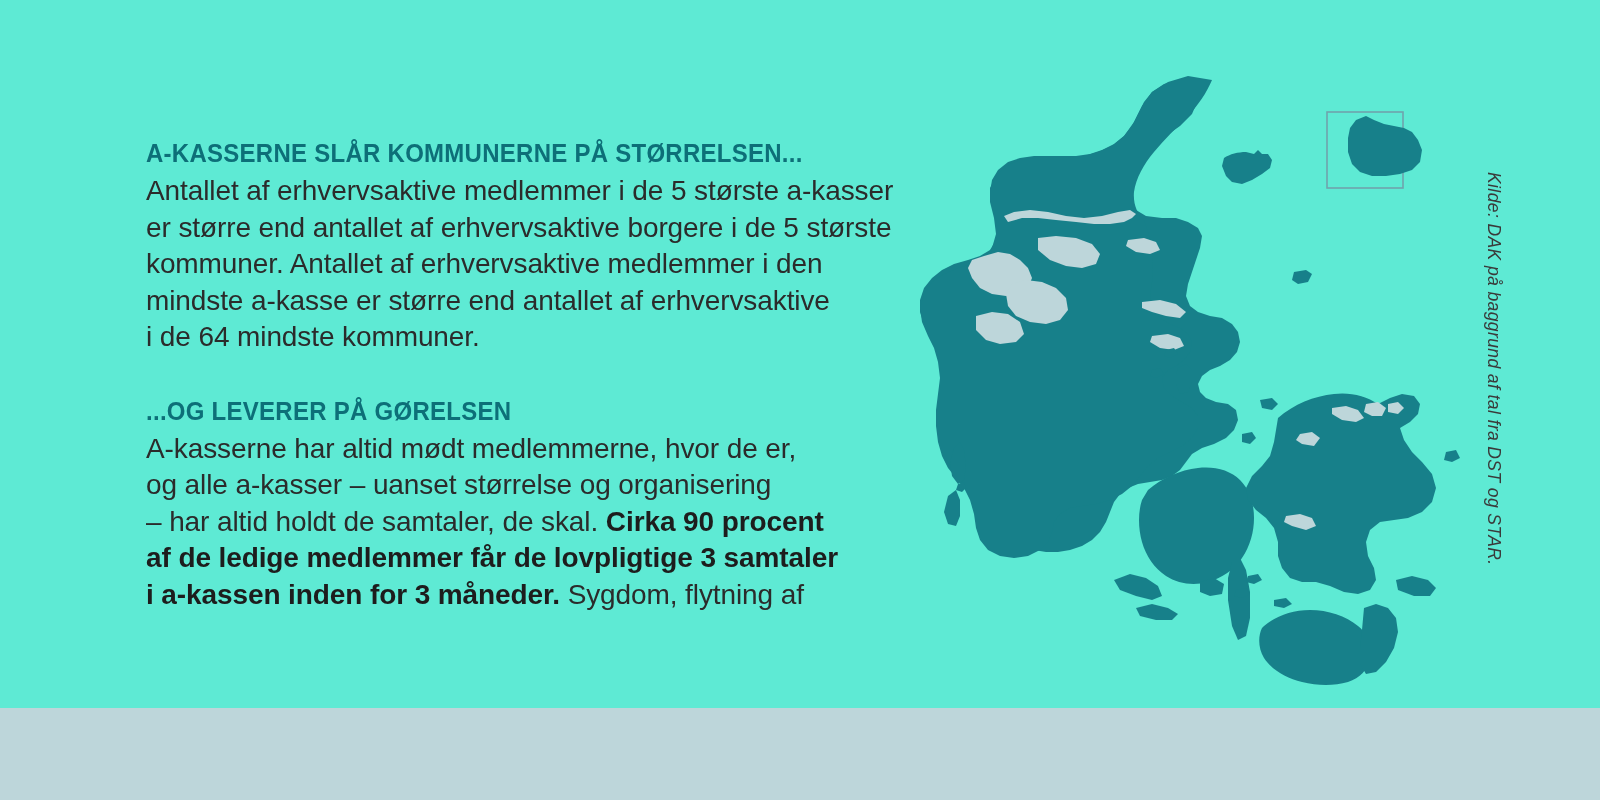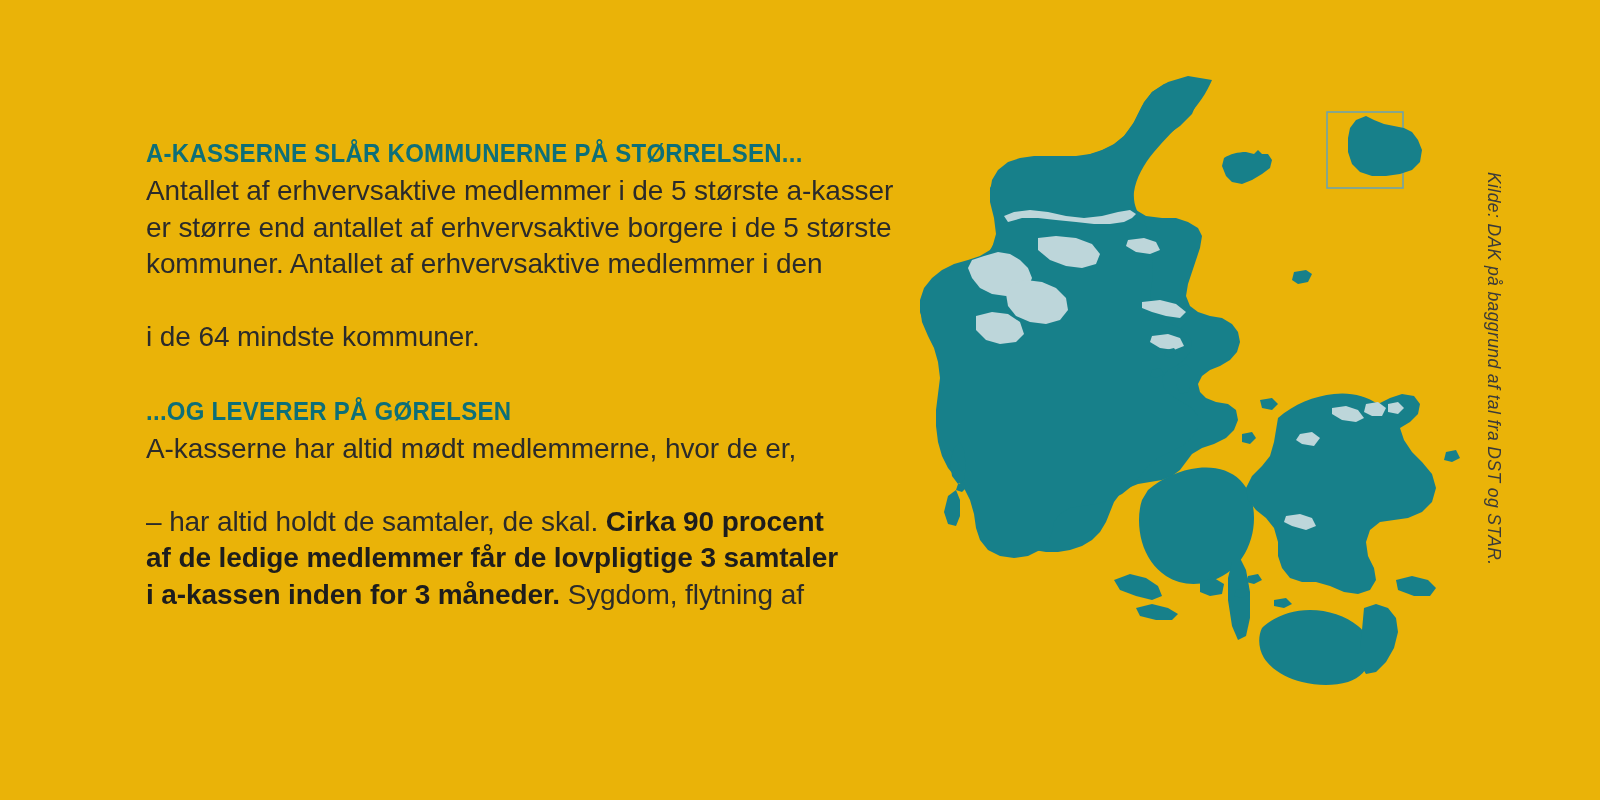--- a/index.html
+++ b/index.html
@@ -9,22 +9,22 @@
   body {
     width: 1600px;
     height: 800px;
     overflow: hidden;
     background: #bdd6da;
     font-family: "Liberation Sans", sans-serif;
   }
   #stage {
     position: relative;
     width: 1600px;
-    height: 800px;
-    background: #eab308;
+    height: 708px;
+    background: #5eead4;
   }
 
   
   .text-col {
     position: absolute;
     left: 146px;
     top: 138px;
     width: 760px;
   }
 
@@ -85,30 +85,30 @@
 <div id="stage">
 
   <div class="text-col">
 
     <div class="block first">
       <div class="kicker">A-KASSERNE SLÅR KOMMUNERNE PÅ STØRRELSEN...</div>
       <p class="body-text">
         <span>Antallet af erhvervsaktive medlemmer i de 5 største a-kasser</span><br>
         <span>er større end antallet af erhvervsaktive borgere i de 5 største</span><br>
         <span>kommuner. Antallet af erhvervsaktive medlemmer i den</span><br>
-        <br>
+        <span>mindste a-kasse er større end antallet af erhvervsaktive</span><br>
         <span>i de 64 mindste kommuner.</span>
       </p>
     </div>
 
     <div class="block second">
       <div class="kicker">...OG LEVERER PÅ GØRELSEN</div>
       <p class="body-text">
         <span>A-kasserne har altid mødt medlemmerne, hvor de er,</span><br>
-        <br>
+        <span>og alle a-kasser – uanset størrelse og organisering</span><br>
         <span>– har altid holdt de samtaler, de skal. <b>Cirka 90 procent</b></span><br>
         <b><span>af de ledige medlemmer får de lovpligtige 3 samtaler</span></b><br>
         <span><b>i a-kassen inden for 3 måneder.</b> Sygdom, flytning af</span><br>
         <br>
       </p>
     </div>
 
   </div>
 
   <div class="map-wrap">

